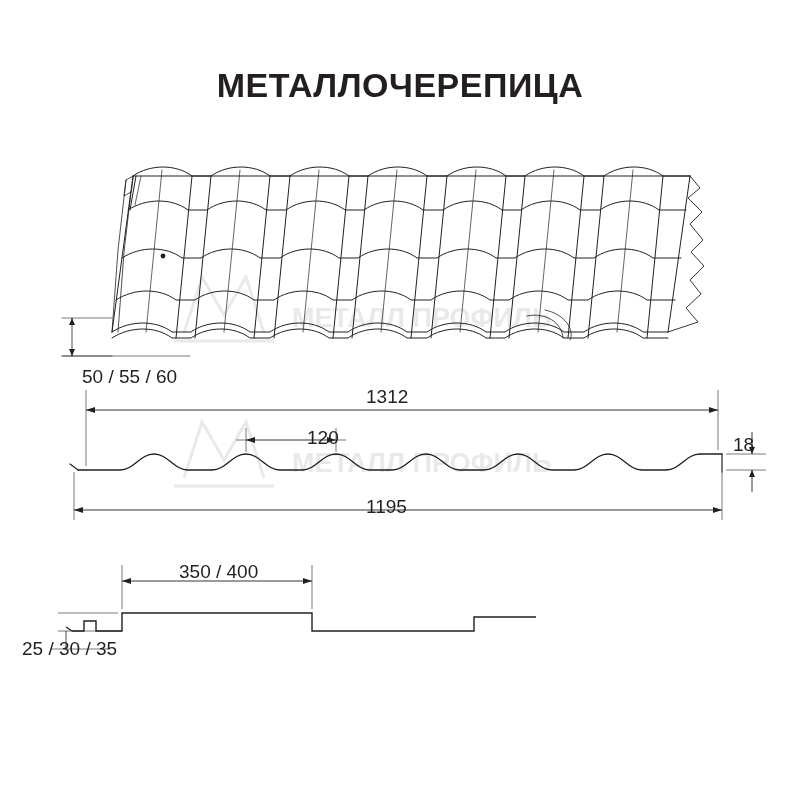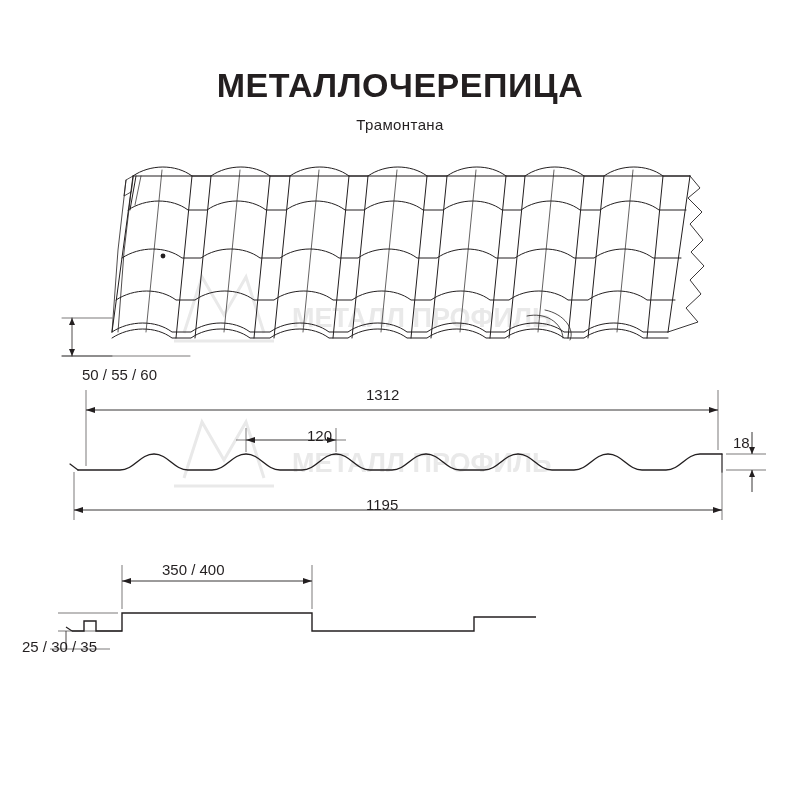--- a/index.html
+++ b/index.html
@@ -37,47 +37,46 @@
     left: 0;
     top: 116px;
     width: 800px;
     text-align: center;
     font-size: 15px;
     font-weight: normal;
     letter-spacing: 0.4px;
   }
   .dim-label {
     position: absolute;
-    font-size: 15px;
+    font-size: 19px;
     color: #231f20;
     white-space: nowrap;
   }
   .lbl-50 { left: 82px; top: 366px; }
   .lbl-1155 { left: 366px; top: 386px; }
   .lbl-230 { left: 307px; top: 427px; }
   .lbl-25r { left: 733px; top: 434px; }
   .lbl-1195 { left: 366px; top: 496px; }
-  .lbl-350 { left: 162px; top: 561px; }
+  .lbl-350 { left: 179px; top: 561px; }
   .lbl-25-30-35 { left: 22px; top: 638px; text-align: center; }
   svg { display: block; }
   .wm {
     position: absolute;
     pointer-events: none;
     user-select: none;
   }
   .wm1 { left: 172px; top: 255px; }
   .wm2 { left: 172px; top: 400px; }
 </style>
 </head>
 <body>
 
 <div id="stage">
 
   <div class="title">МЕТАЛЛОЧЕРЕПИЦА</div>
-  <div class="subtitle">Трамонтана</div>
 
   <div class="wm wm1">
     <svg width="460" height="100" viewBox="0 0 460 100">
       <g fill="none" stroke="#e9e9e9" stroke-width="3">
         <path d="M12 78 L30 22 L52 60 L74 22 L92 78"></path>
         <path d="M2 86 L102 86"></path>
       </g>
       <text x="120" y="72" font-family="Liberation Sans, sans-serif" font-size="27" font-weight="bold" fill="#e9e9e9">МЕТАЛЛ ПРОФИЛЬ</text>
     </svg>
   </div>

